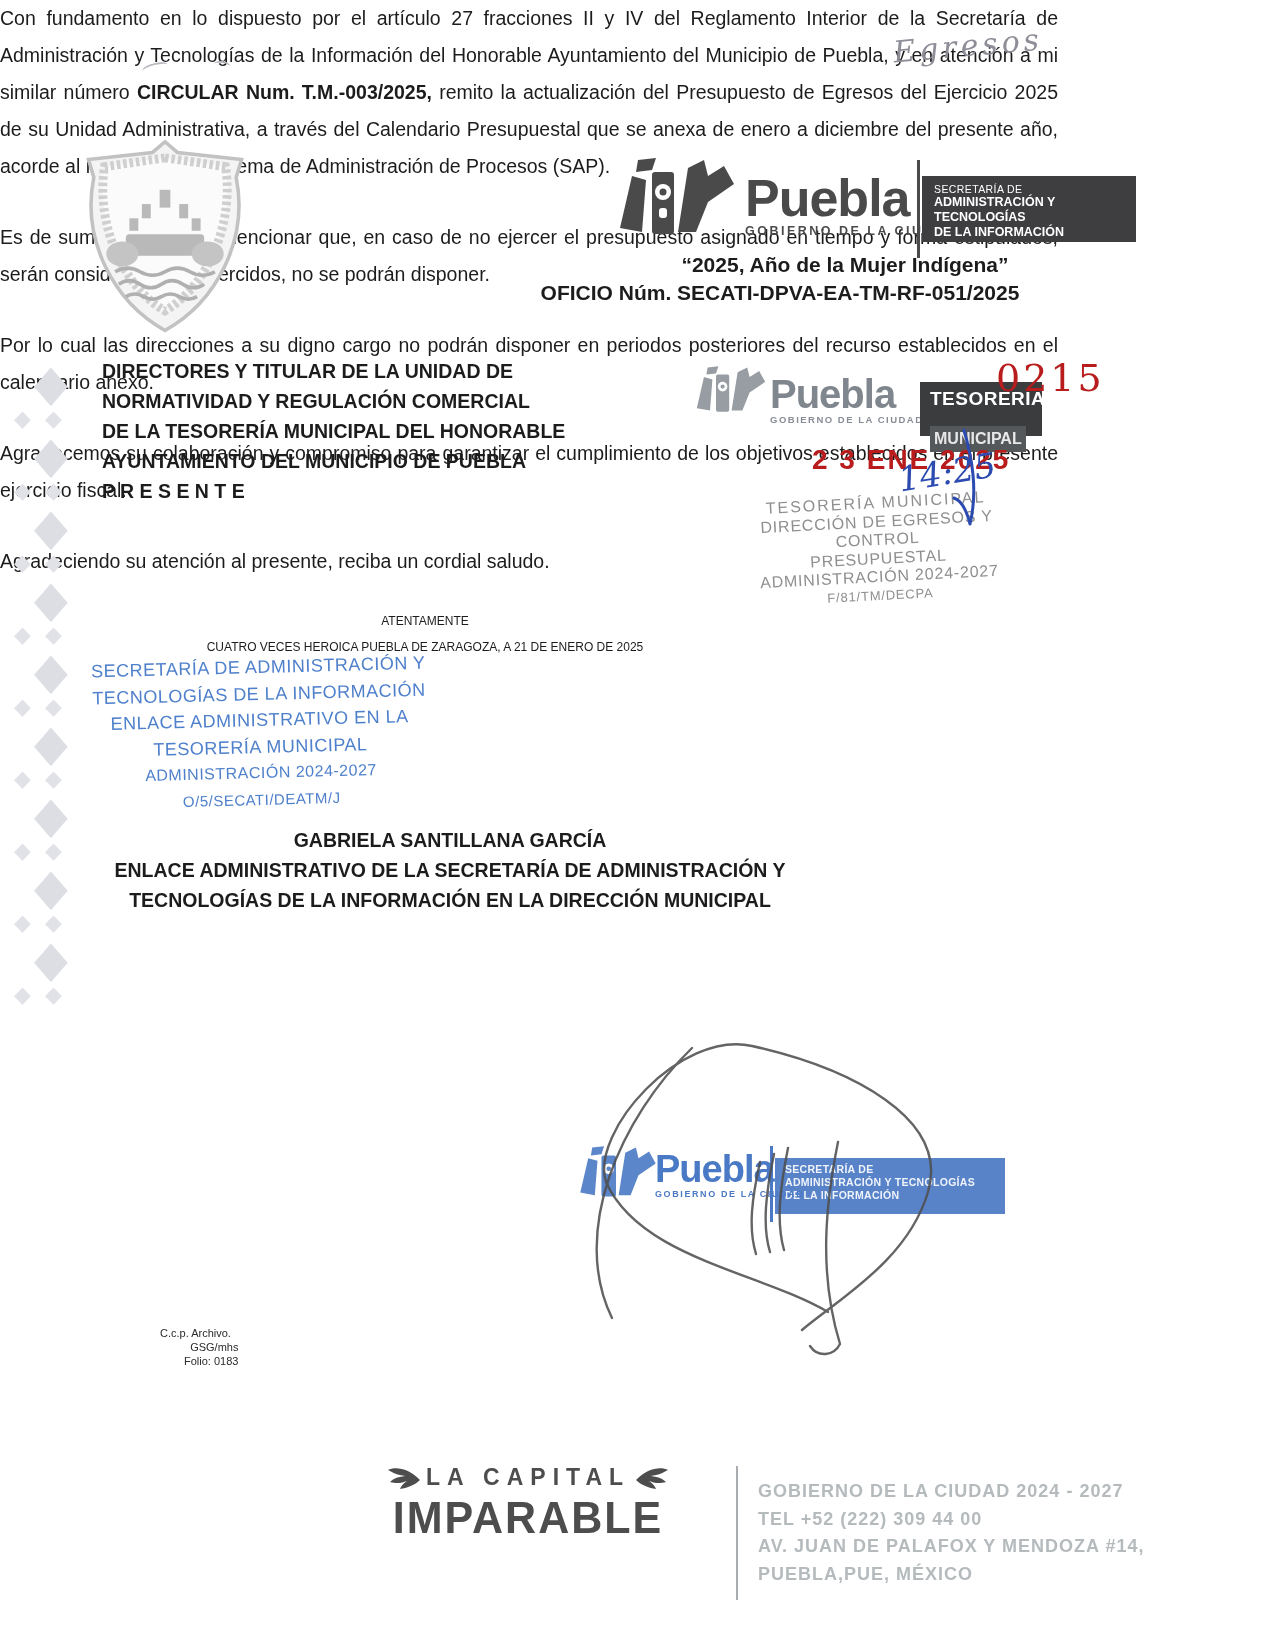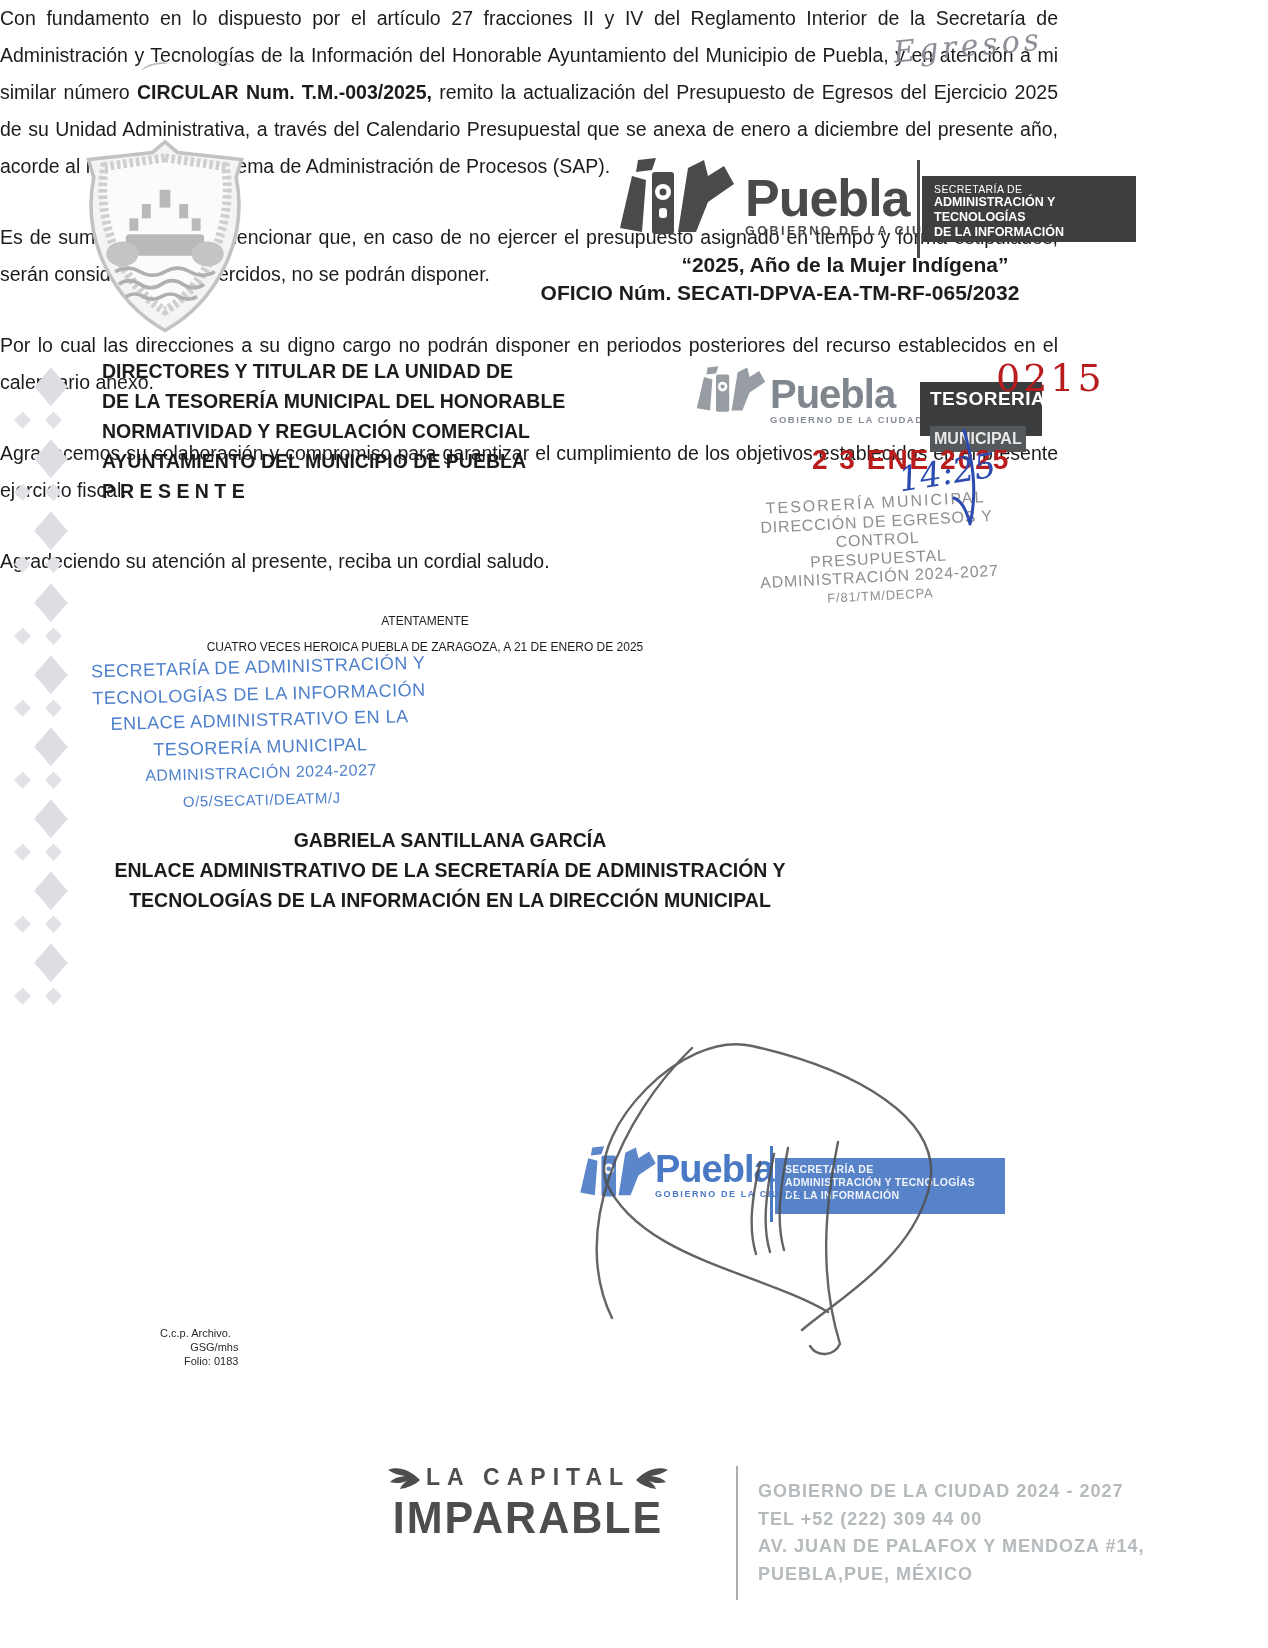--- a/index.html
+++ b/index.html
@@ -146,26 +146,26 @@
     <div class="sub">GOBIERNO DE LA CIUDAD</div>
   </div>
   <div id="hdr-sep" class="abs"></div>
   <div id="hdr-banner" class="abs">
     <div class="b1">SECRETARÍA DE</div>
     <div class="b2">ADMINISTRACIÓN Y TECNOLOGÍAS</div>
     <div class="b2">DE LA INFORMACIÓN</div>
   </div>
 
   <div id="motto" class="abs">“2025, Año de la Mujer Indígena”</div>
-  <div id="oficio" class="abs">OFICIO Núm. SECATI-DPVA-EA-TM-RF-065/2032</div>
+  <div id="oficio" class="abs">OFICIO Núm. SECATI-DPVA-EA-TM-RF-051/2025</div>
 
   <div id="addressee" class="abs">
     <div>DIRECTORES Y TITULAR DE LA UNIDAD DE</div>
+    <div>NORMATIVIDAD Y REGULACIÓN COMERCIAL</div>
     <div>DE LA TESORERÍA MUNICIPAL DEL HONORABLE</div>
-    <div>NORMATIVIDAD Y REGULACIÓN COMERCIAL</div>
     <div>AYUNTAMIENTO DEL MUNICIPIO DE PUEBLA</div>
     <div>P R E S E N T E</div>
   </div>
 
   <svg class="abs" style="left:692px;top:362px;opacity:.85;" width="78" height="66" viewBox="0 0 130 96">
     <g fill="#868c94">
       <polygon points="8,70 20,18 34,22 30,74"></polygon>
       <rect x="40" y="14" width="22" height="62" rx="3"></rect>
       <circle cx="51" cy="34" r="8" fill="#fff"></circle>
       <circle cx="51" cy="34" r="3.5" fill="#868c94"></circle>

